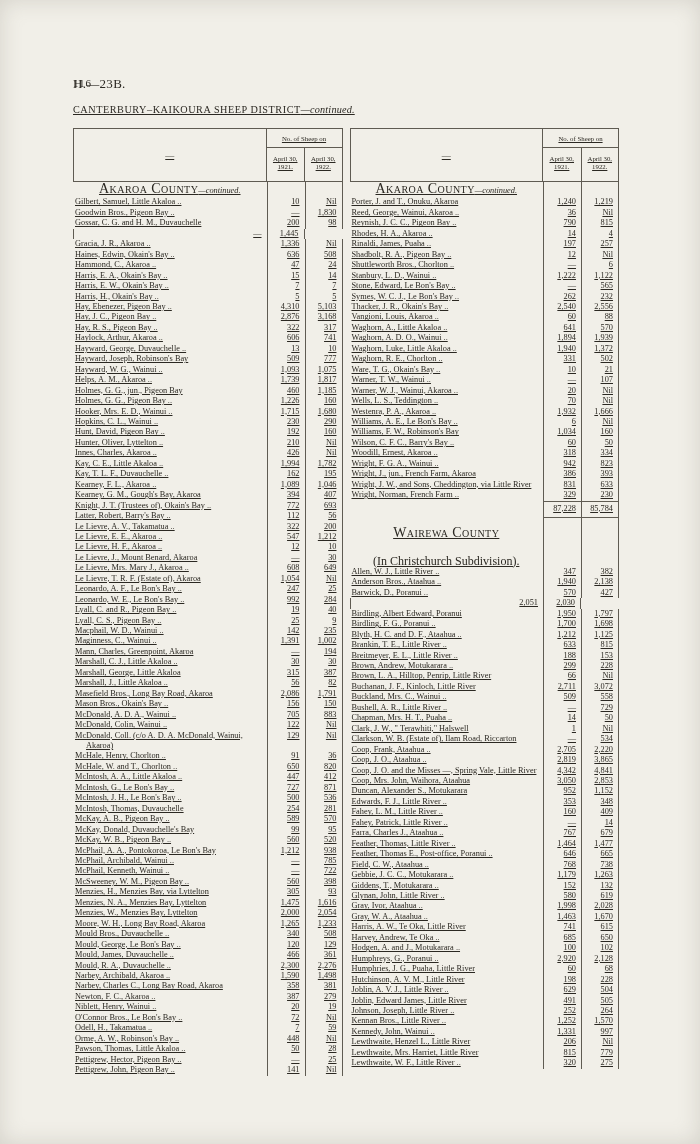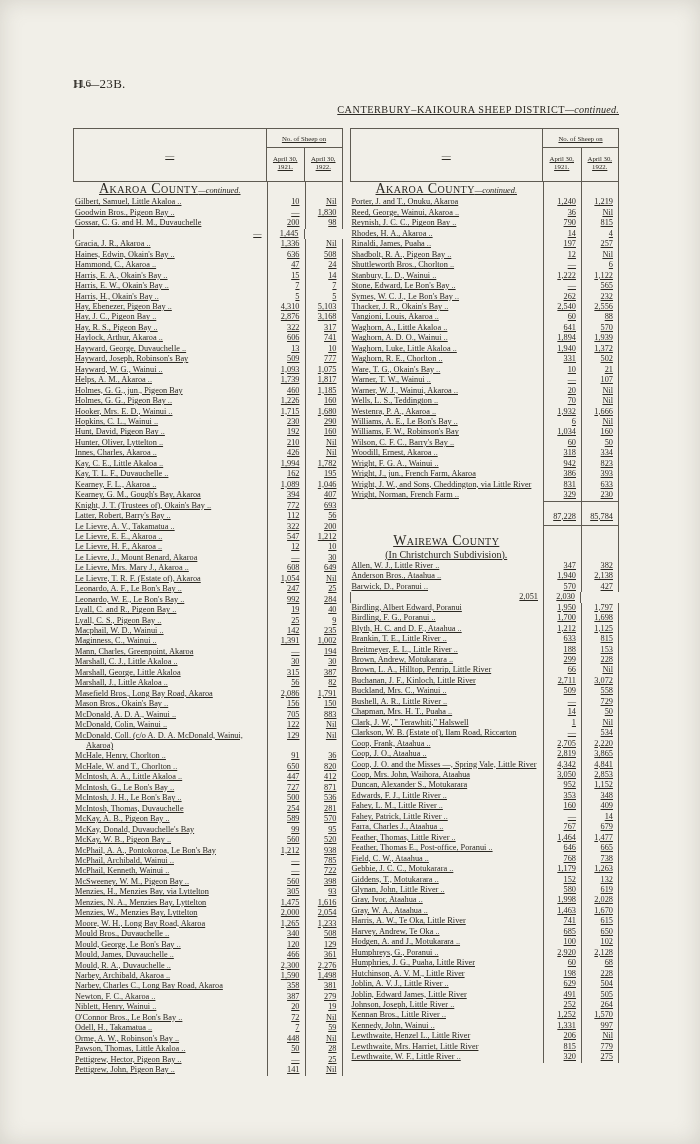--- a/index.html
+++ b/index.html
@@ -18,21 +18,21 @@
     font-family: "Liberation Serif", "DejaVu Serif", serif;
     overflow: hidden;
     box-shadow: inset 0 0 22px rgba(110,105,90,0.22);
   }
   .content { position: absolute; left: 73px; top: 74px; width: 546px; text-decoration: underline; }
 
   .running-head { position: relative; height: 22px; }
   .head-left { position: absolute; left: 0; top: 2px; font-size: 13px; letter-spacing: 0.3px; }
   .head-page { position: absolute; left: 0; right: 0; top: 3px; text-align: left; font-size: 11px; letter-spacing: 1px; }
 
-  .doc-title { text-align: right; margin-top: 8px; font-size: 10.2px; letter-spacing: 0.55px; white-space: nowrap; }
+  .doc-title { text-align: left; margin-top: 8px; font-size: 10.2px; letter-spacing: 0.55px; white-space: nowrap; }
   .doc-title .t-suffix { font-style: italic; letter-spacing: 0.2px; }
 
   .columns { display: flex; gap: 7px; margin-top: 13px; }
   .coltable { flex: 1; min-width: 0; }
 
   .thead {
     display: grid;
     grid-template-columns: 1fr 76px;
     border: 1px solid var(--rule);
   }
@@ -50,26 +50,26 @@
   .tbody .row { display: grid; grid-template-columns: 1fr 38px 38px; }
   .cell { font-size: 8.3px; line-height: 10.45px; }
   .cell.name { padding: 0 3px 0 13px; text-indent: -11px; }
   .cell.num { border-left: 1px solid var(--rule); text-align: right; padding-right: 5px; }
   .cell.num.last { border-right: 1px solid var(--rule); }
 
   .section-row .cell.name { text-align: center; text-indent: 0; padding: 2px 2px 1px; }
   .section-row:not(:first-child) .cell.name { padding-top: 10px; }
   .sec-title { font-variant: small-caps; letter-spacing: 0.45px; font-size: 14px; }
   .sec-suffix { font-style: italic; font-size: 8.3px; }
-  .sec-subtitle { font-size: 10px; margin-top: 1px; }
+  .sec-subtitle { font-size: 12px; margin-top: 15px; }
 
   .total-row .cell.num {
     border-top: 1px solid var(--rule);
     border-bottom: 1px solid var(--rule);
-    padding-top: 10px; padding-bottom: 3px;
+    padding-top: 2px; padding-bottom: 3px;
   }
 </style>
 </head>
 <body>
 
 <div class="page">
   <div class="content">
 
     <div class="running-head">
       <span class="head-left">H.—23B.</span>

